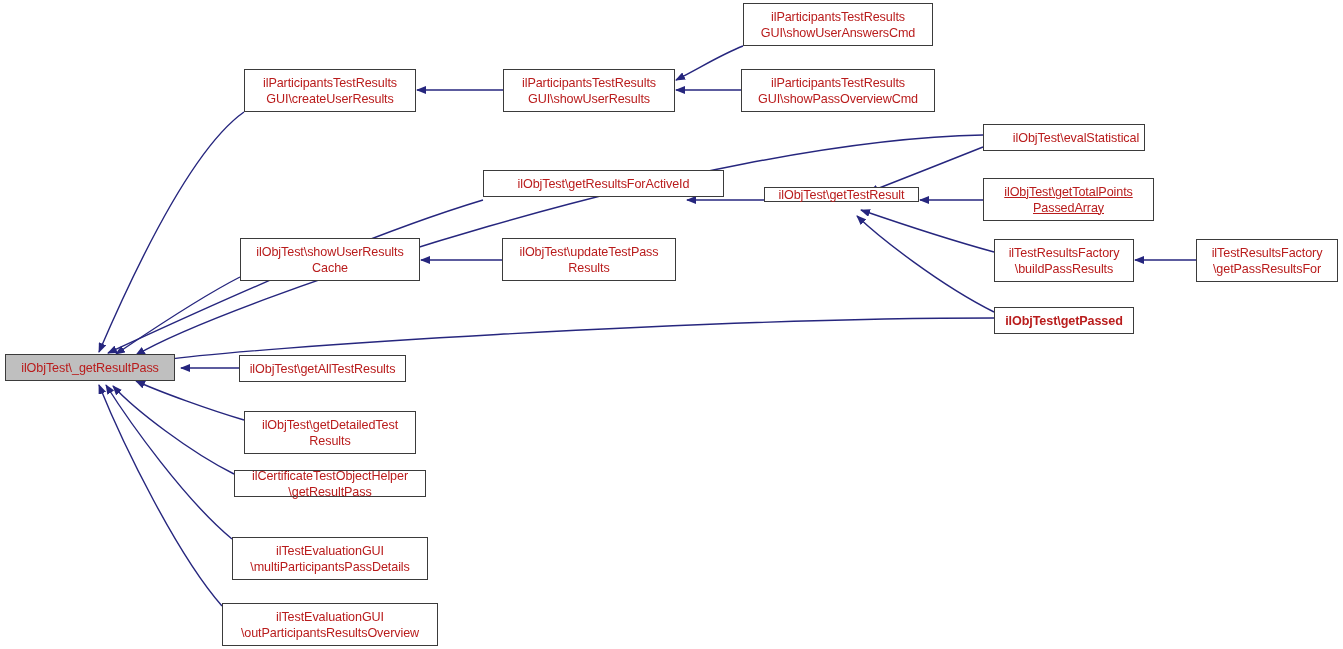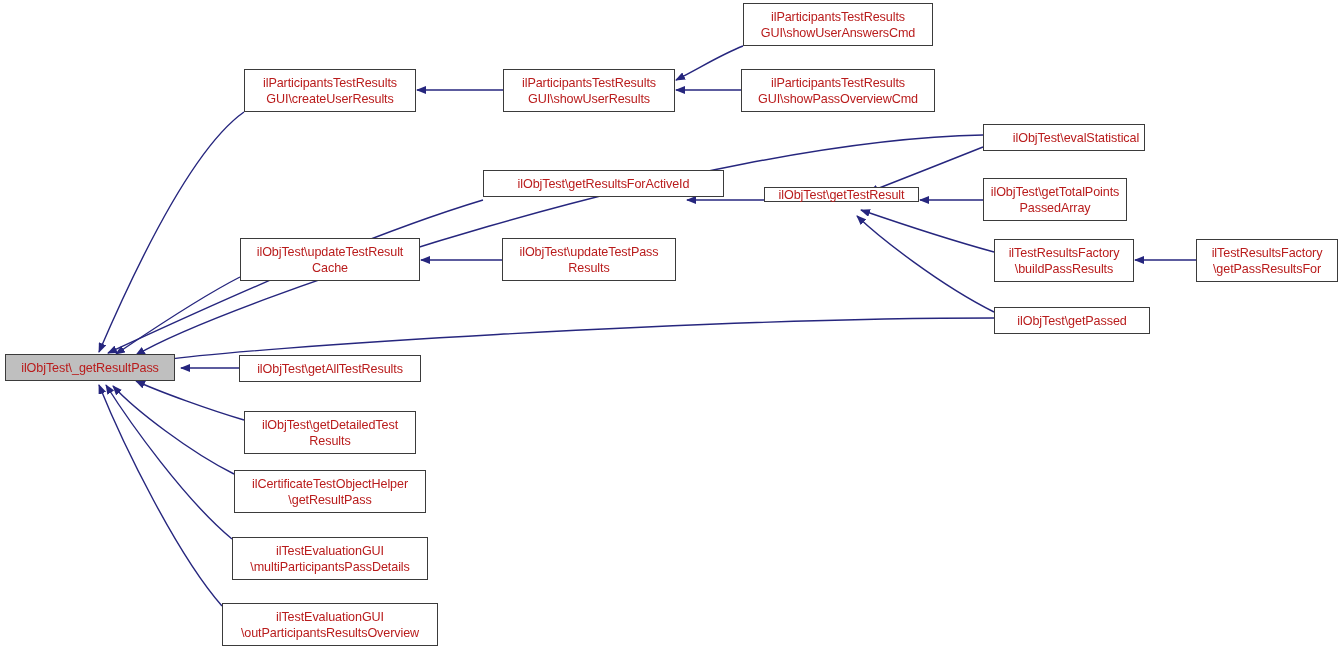--- a/index.html
+++ b/index.html
@@ -63,34 +63,34 @@
 GUI\createUserResults</span></div>
       <div class="node" style="left: 503px; top: 69px; width: 172px; height: 43px;"><span class="lbl">ilParticipantsTestResults
 GUI\showUserResults</span></div>
       <div class="node" style="left: 743px; top: 3px; width: 190px; height: 43px;"><span class="lbl">ilParticipantsTestResults
 GUI\showUserAnswersCmd</span></div>
       <div class="node" style="left: 741px; top: 69px; width: 194px; height: 43px;"><span class="lbl">ilParticipantsTestResults
 GUI\showPassOverviewCmd</span></div>
       <div class="node" style="left: 983px; top: 124px; width: 162px; height: 27px; padding-left: 24px;"><span class="lbl">ilObjTest\evalStatistical</span></div>
       <div class="node" style="left: 483px; top: 170px; width: 241px; height: 27px;"><span class="lbl">ilObjTest\getResultsForActiveId</span></div>
       <div class="node" style="left: 764px; top: 187px; width: 155px; height: 15px;"><span class="lbl">ilObjTest\getTestResult</span></div>
-      <div class="node" style="left: 983px; top: 178px; width: 144px; height: 43px;"><span class="lbl">ilObjTest\getTotalPoints
+      <div class="node" style="left: 983px; top: 178px; width: 171px; height: 43px; text-decoration: underline;"><span class="lbl">ilObjTest\getTotalPoints
 PassedArray</span></div>
-      <div class="node" style="left: 240px; top: 238px; width: 180px; height: 43px;"><span class="lbl">ilObjTest\updateTestResult
+      <div class="node" style="left: 240px; top: 238px; width: 180px; height: 43px;"><span class="lbl">ilObjTest\showUserResults
 Cache</span></div>
       <div class="node" style="left: 502px; top: 238px; width: 174px; height: 43px;"><span class="lbl">ilObjTest\updateTestPass
 Results</span></div>
       <div class="node" style="left: 994px; top: 239px; width: 140px; height: 43px;"><span class="lbl">ilTestResultsFactory
 \buildPassResults</span></div>
       <div class="node" style="left: 1196px; top: 239px; width: 142px; height: 43px;"><span class="lbl">ilTestResultsFactory
 \getPassResultsFor</span></div>
-      <div class="node" style="left: 994px; top: 307px; width: 156px; height: 27px;"><span class="lbl">ilObjTest\getPassed</span></div>
-      <div class="node" style="left: 239px; top: 355px; width: 182px; height: 27px;"><span class="lbl">ilObjTest\getAllTestResults</span></div>
+      <div class="node" style="left: 994px; top: 307px; width: 140px; height: 27px; font-weight: bold;"><span class="lbl">ilObjTest\getPassed</span></div>
+      <div class="node" style="left: 239px; top: 355px; width: 167px; height: 27px;"><span class="lbl">ilObjTest\getAllTestResults</span></div>
       <div class="node" style="left: 244px; top: 411px; width: 172px; height: 43px;"><span class="lbl">ilObjTest\getDetailedTest
 Results</span></div>
-      <div class="node" style="left: 234px; top: 470px; width: 192px; height: 43px; justify-content: flex-end;"><span class="lbl">ilCertificateTestObjectHelper
+      <div class="node" style="left: 234px; top: 470px; width: 192px; height: 27px; justify-content: flex-end;"><span class="lbl">ilCertificateTestObjectHelper
 \getResultPass</span></div>
       <div class="node" style="left: 232px; top: 537px; width: 196px; height: 43px;"><span class="lbl">ilTestEvaluationGUI
 \multiParticipantsPassDetails</span></div>
       <div class="node" style="left: 222px; top: 603px; width: 216px; height: 43px;"><span class="lbl">ilTestEvaluationGUI
 \outParticipantsResultsOverview</span></div>
     </div>
 </div>
 
 </body></html>

